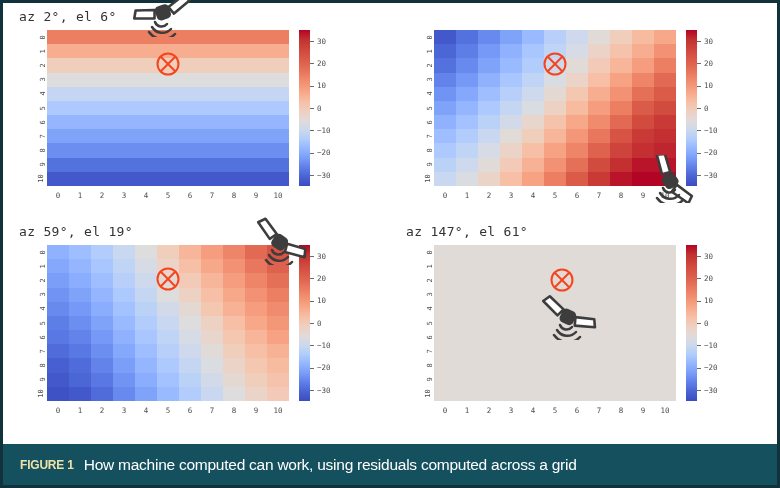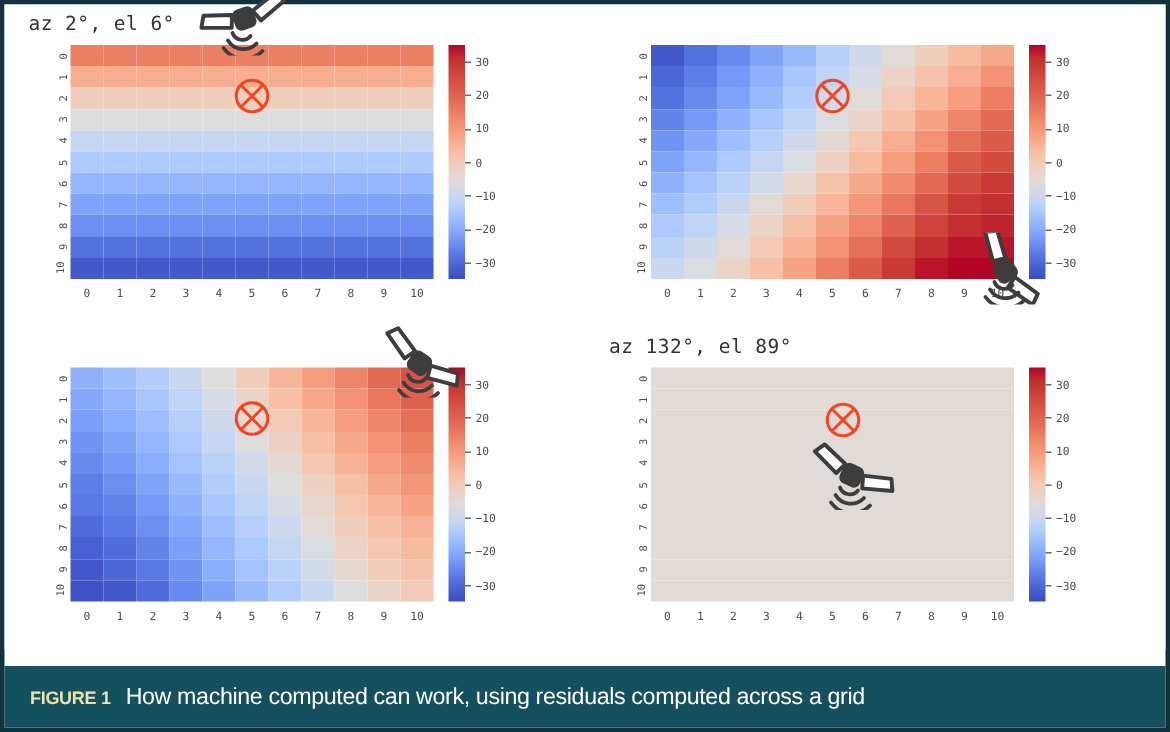--- a/index.html
+++ b/index.html
@@ -623,20 +623,21 @@
             </g>
           </svg></div>
       <div class="marker" id="mk1" style="left: 152px; top: 48.0364px;"><svg viewBox="0 0 26 26" width="26" height="26" xmlns="http://www.w3.org/2000/svg">
             <circle cx="13" cy="13" r="10.5" fill="none" stroke="#f4451e" stroke-width="2"></circle>
             <line x1="5.8" y1="5.8" x2="20.2" y2="20.2" stroke="#f4451e" stroke-width="2"></line>
             <line x1="20.2" y1="5.8" x2="5.8" y2="20.2" stroke="#f4451e" stroke-width="2"></line>
           </svg></div>
     </div>
 
     <div class="panel" style="left:0px;top:215px;">
+      <div class="panel-title">az 59°, el 19°</div>
       <div class="plot-wrap">
         <div class="heat" id="heat2">
             <div style="background:rgb(144,178,254)"></div>
             <div style="background:rgb(159,190,255)"></div>
             <div style="background:rgb(178,204,251)"></div>
             <div style="background:rgb(201,216,240)"></div>
             <div style="background:rgb(221,221,221)"></div>
             <div style="background:rgb(240,206,188)"></div>
             <div style="background:rgb(247,182,154)"></div>
             <div style="background:rgb(245,157,126)"></div>
@@ -849,21 +850,21 @@
             </g>
           </svg></div>
       <div class="marker" id="mk2" style="left: 152px; top: 48.0364px;"><svg viewBox="0 0 26 26" width="26" height="26" xmlns="http://www.w3.org/2000/svg">
             <circle cx="13" cy="13" r="10.5" fill="none" stroke="#f4451e" stroke-width="2"></circle>
             <line x1="5.8" y1="5.8" x2="20.2" y2="20.2" stroke="#f4451e" stroke-width="2"></line>
             <line x1="20.2" y1="5.8" x2="5.8" y2="20.2" stroke="#f4451e" stroke-width="2"></line>
           </svg></div>
     </div>
 
     <div class="panel" style="left:387px;top:215px;">
-      <div class="panel-title">az 132°, el 89°</div>
+      <div class="panel-title">az 147°, el 61°</div>
       <div class="plot-wrap">
         <div class="heat" id="heat3">
             <div style="background:rgb(225,219,216)"></div>
             <div style="background:rgb(225,219,216)"></div>
             <div style="background:rgb(225,219,216)"></div>
             <div style="background:rgb(225,219,216)"></div>
             <div style="background:rgb(225,219,216)"></div>
             <div style="background:rgb(225,219,216)"></div>
             <div style="background:rgb(225,219,216)"></div>
             <div style="background:rgb(225,219,216)"></div>

